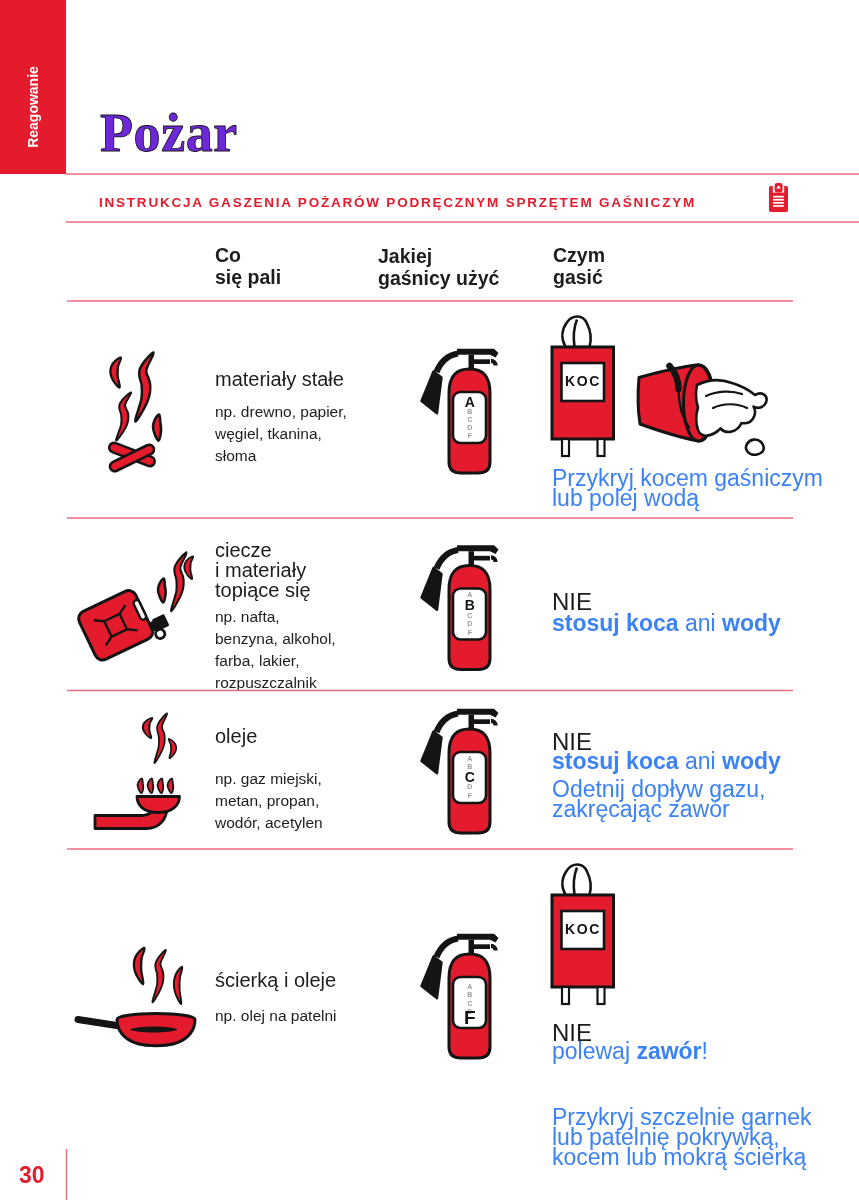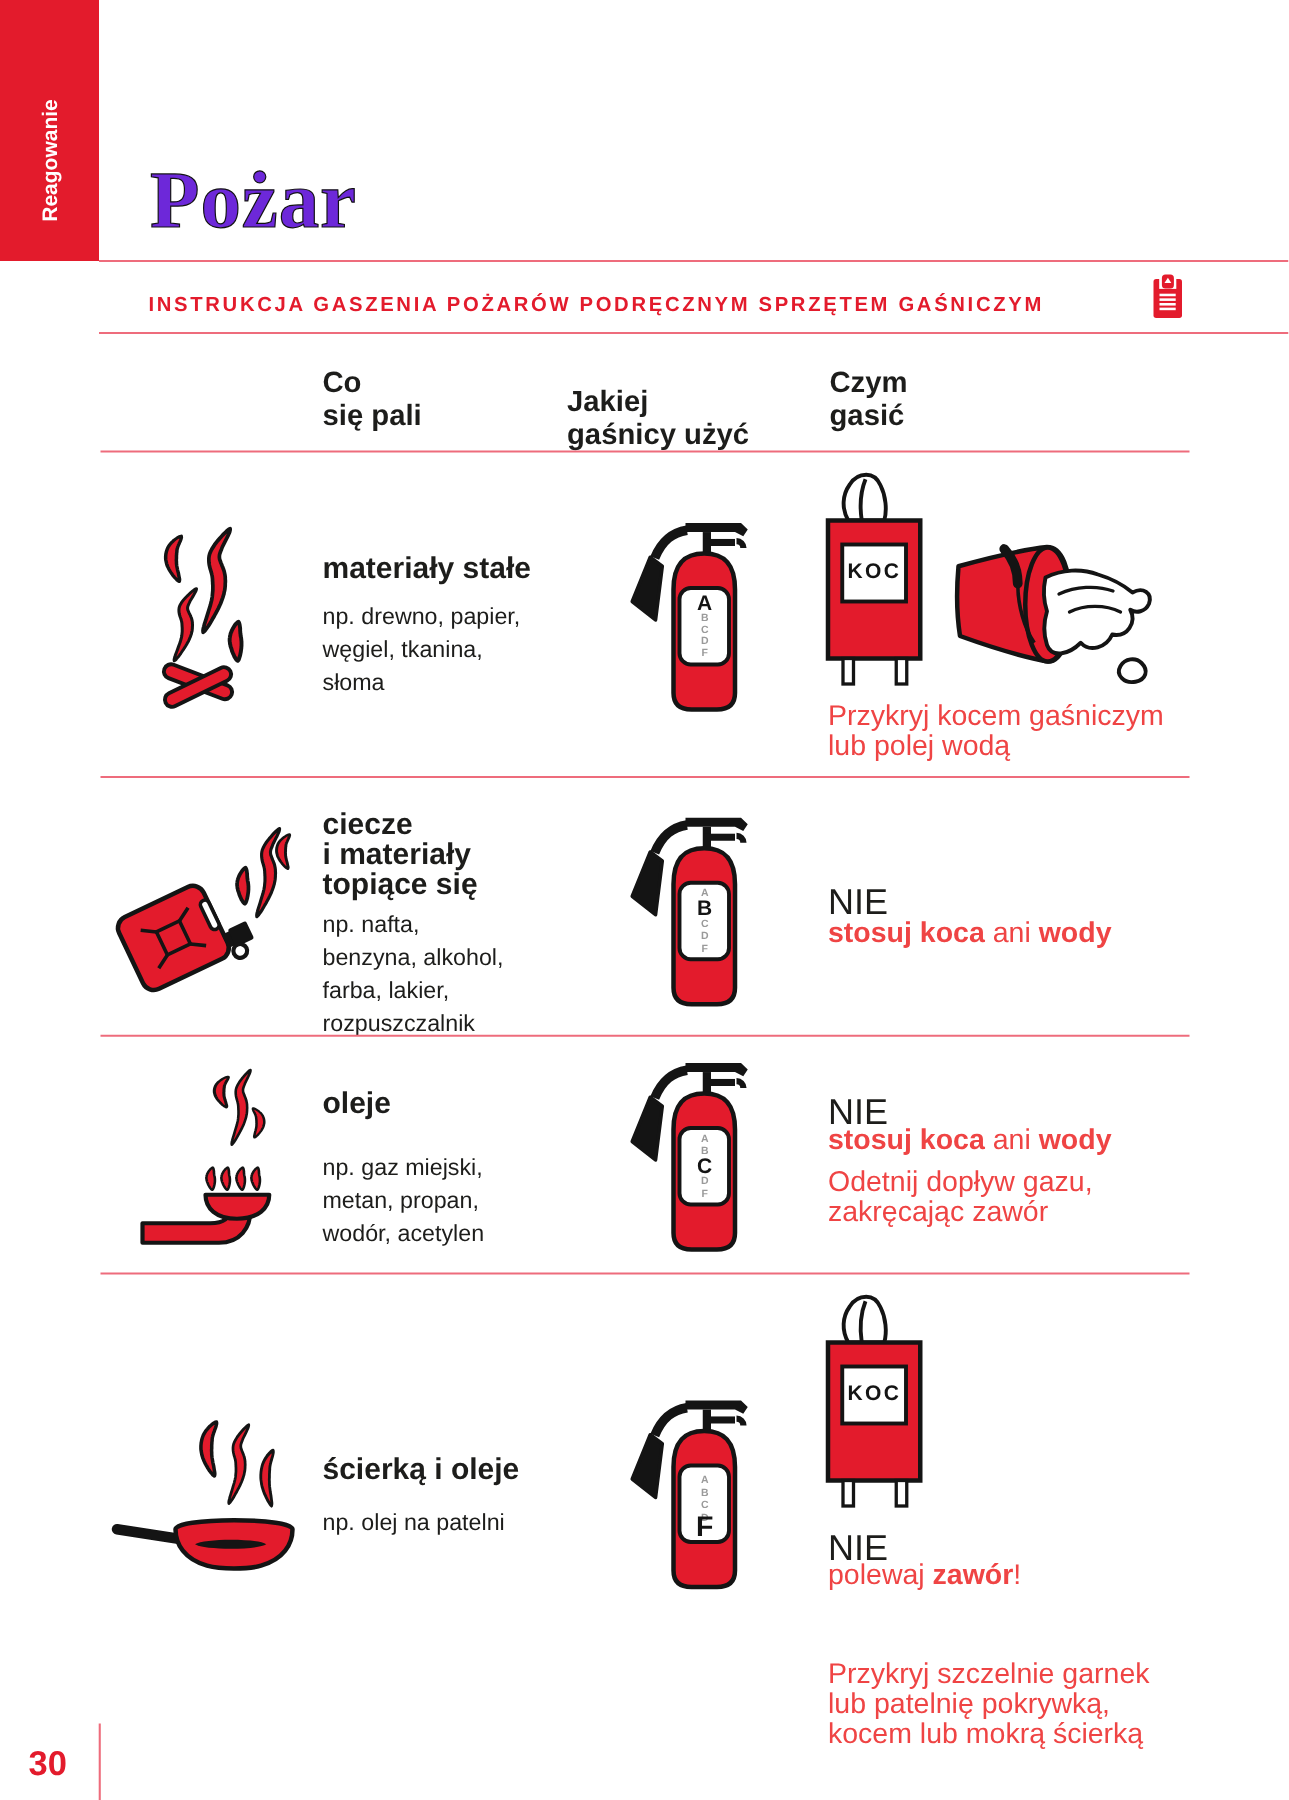--- a/index.html
+++ b/index.html
@@ -1,35 +1,35 @@
 <!DOCTYPE html>
 <html lang="pl"><head><meta charset="utf-8">
 <title>Pożar</title>
 <style>
 html,body{margin:0;padding:0}
 body{width:859px;height:1200px;position:relative;background:#fff;overflow:hidden;
   font-family:"Liberation Sans",sans-serif;color:#1d1d1b}
 .abs{position:absolute}
-.h{font-size:20px;font-weight:bold;line-height:20px;color:#1d1d1b}
+.h{font-size:20px;font-weight:normal;line-height:20px;color:#1d1d1b}
 .small{font-size:15.5px;line-height:22px;color:#1d1d1b}
-.p{font-size:19px;line-height:20px;color:#ef4444}
+.p{font-size:23px;line-height:20px;color:#3b82f6}
 .nie{font-size:24px;font-weight:normal;line-height:24px;color:#1d1d1b}
 .colh{font-size:19.5px;font-weight:bold;line-height:22px;color:#1d1d1b}
 </style></head>
 <body>
 
 <div class="abs" style="left:0;top:0;width:66px;height:174px;background:#e31b2c"></div>
 <div class="abs" style="left:33px;top:107px;transform:translate(-50%,-50%) rotate(-90deg);color:#fff;font-weight:bold;font-size:14px;white-space:nowrap">Reagowanie</div>
 
 <div class="abs" id="title" style="left:100px;top:104.5px;font-family:'Liberation Serif',serif;font-weight:bold;font-size:54px;line-height:57px;color:#6d28d9;letter-spacing:0.6px;-webkit-text-stroke:0.8px #121212">Pożar</div>
 
 <div class="abs" id="instr" style="left:99px;top:195px;font-size:13.5px;font-weight:bold;letter-spacing:1.78px;color:#e31b2c">INSTRUKCJA GASZENIA POŻARÓW PODRĘCZNYM SPRZĘTEM GAŚNICZYM</div>
 
 <div class="abs colh" style="left:215px;top:243.5px">Co<br>się pali</div>
-<div class="abs colh" style="left:378px;top:257px">Jakiej<br>gaśnicy użyć</div>
+<div class="abs colh" style="left:378px;top:245px">Jakiej<br>gaśnicy użyć</div>
 <div class="abs colh" style="left:553px;top:243.5px">Czym<br>gasić</div>
 
 <div class="abs h" style="left:215px;top:369px">materiały stałe</div>
 <div class="abs small" style="left:215px;top:401px">np. drewno, papier,<br>węgiel, tkanina,<br>słoma</div>
 <div class="abs p" style="left:552px;top:468px">Przykryj kocem gaśniczym<br>lub polej wodą</div>
 
 <div class="abs h" style="left:215px;top:540px">ciecze<br>i materiały<br>topiące się</div>
 <div class="abs small" style="left:215px;top:606px">np. nafta,<br>benzyna, alkohol,<br>farba, lakier,<br>rozpuszczalnik</div>
 <div class="abs nie" style="left:552px;top:590px">NIE</div>
 <div class="abs p" style="left:552px;top:613px"><b>stosuj koca</b> ani <b>wody</b></div>

